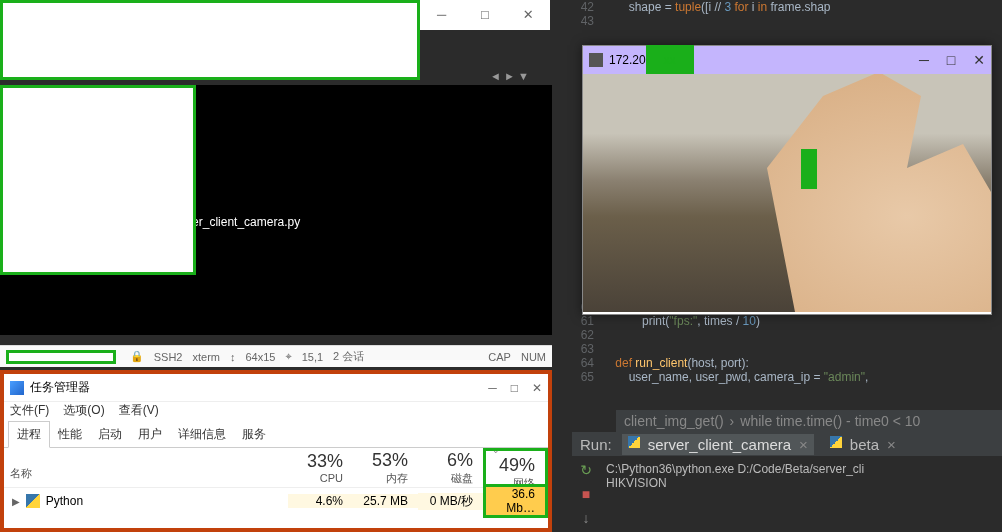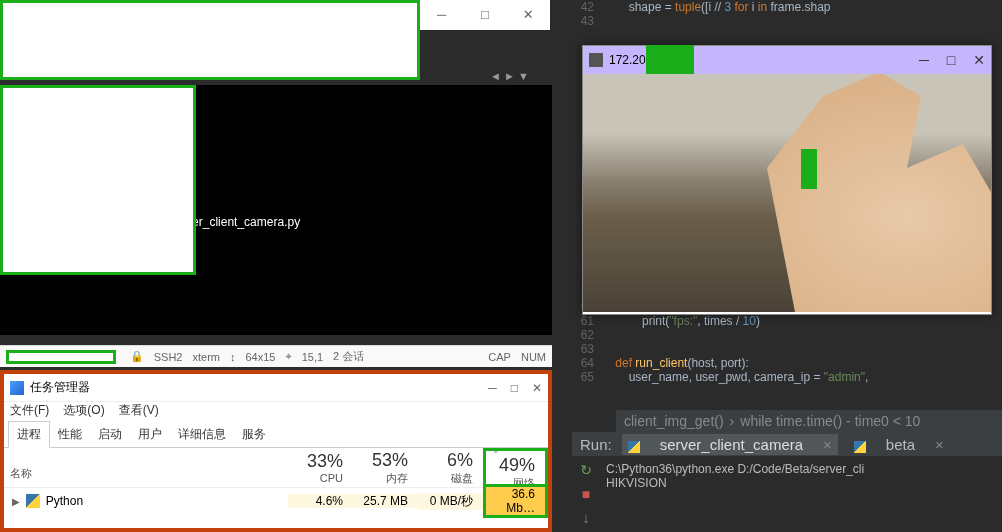--- a/index.html
+++ b/index.html
@@ -44,21 +44,21 @@
 .vidtitle{height:28px;display:flex;align-items:center;padding:0 6px;font-size:12px;background:#c4b5fd}
 .vidico{width:14px;height:14px;background:#555;margin-right:6px}
 .ipmask{background:#1aaf1a;color:#1aaf1a;padding:8px 18px}
 .vidwc{margin-left:auto;display:flex;gap:18px;color:#333;font-size:14px}
 .vidbody{height:238px;background:linear-gradient(to bottom,#c8c4b8 25%,#8a8070 45%,#6b5f4a 60%,#4a4238 100%);position:relative;overflow:hidden}
 .vidbody::before{content:"";position:absolute;right:0;bottom:0;width:280px;height:240px;background:radial-gradient(ellipse at 70% 60%,#e8c9a8,#d4a77a);clip-path:polygon(30% 100%,20% 40%,40% 10%,60% 0%,75% 10%,70% 40%,90% 30%,100% 50%,100% 100%)}
 .vidbody::after{content:"";position:absolute;left:218px;top:75px;width:16px;height:40px;background:#1aaf1a}
 .crumb{position:absolute;left:616px;top:410px;right:0;height:22px;background:#3c3f41;color:#888;font-size:14px;display:flex;align-items:center;padding:0 8px;gap:6px}
 .runpane{position:absolute;left:572px;top:432px;right:0;bottom:0;background:#2b2b2b;color:#bbb;font-size:12px}
 .runhdr{height:24px;background:#3c3f41;display:flex;align-items:center;padding:0 8px;gap:10px;font-size:15px}
-.runtab{display:flex;align-items:flex-end;gap:20px;padding:2px 6px}
+.runtab{display:flex;align-items:flex-start;gap:8px;padding:2px 6px}
 .runtab.active{background:#515658;color:#ddd}
 .pymini{width:12px;height:12px;background:linear-gradient(135deg,#3776ab 50%,#ffd43b 50%)}
 .runbody{display:flex}
 .runbar{width:28px;display:flex;flex-direction:column;align-items:center;gap:8px;padding-top:6px}
 .runbar span{color:#888;font-size:14px}
 .runtext{flex:1;font-family:Consolas,monospace;padding:6px;white-space:pre;color:#bbb}
 </style>
 </head>
 <body>
 

